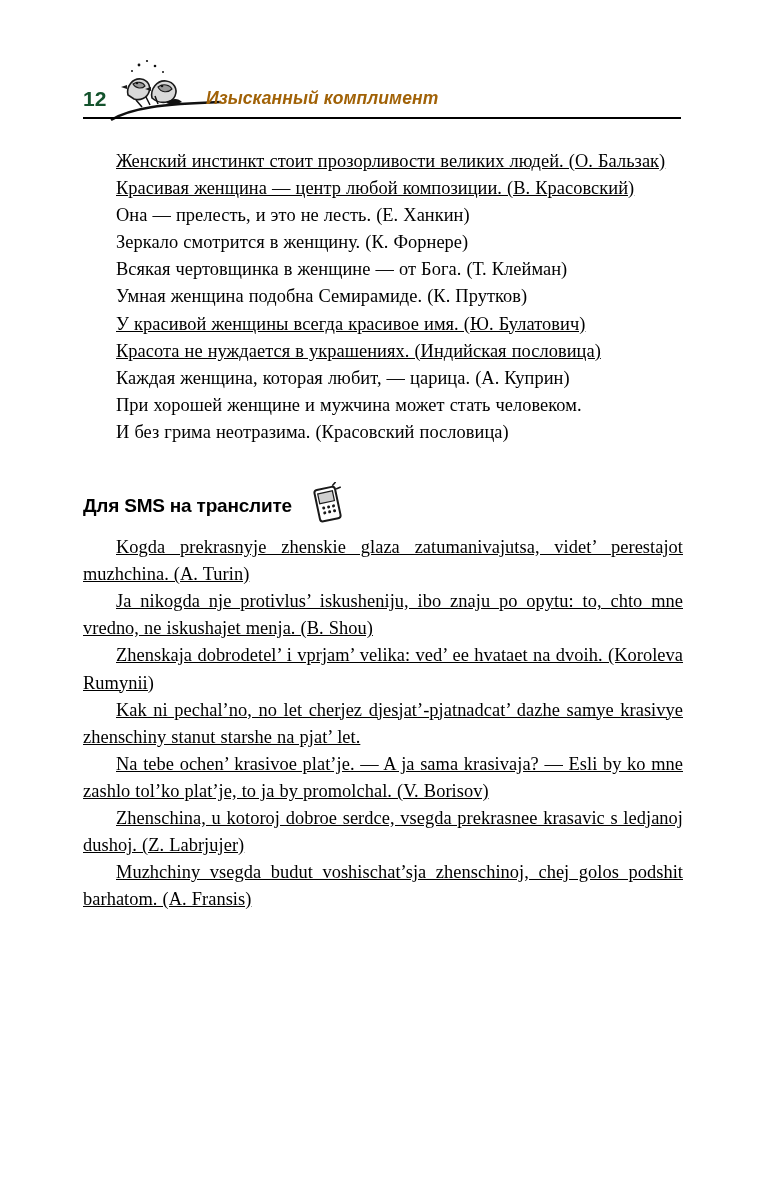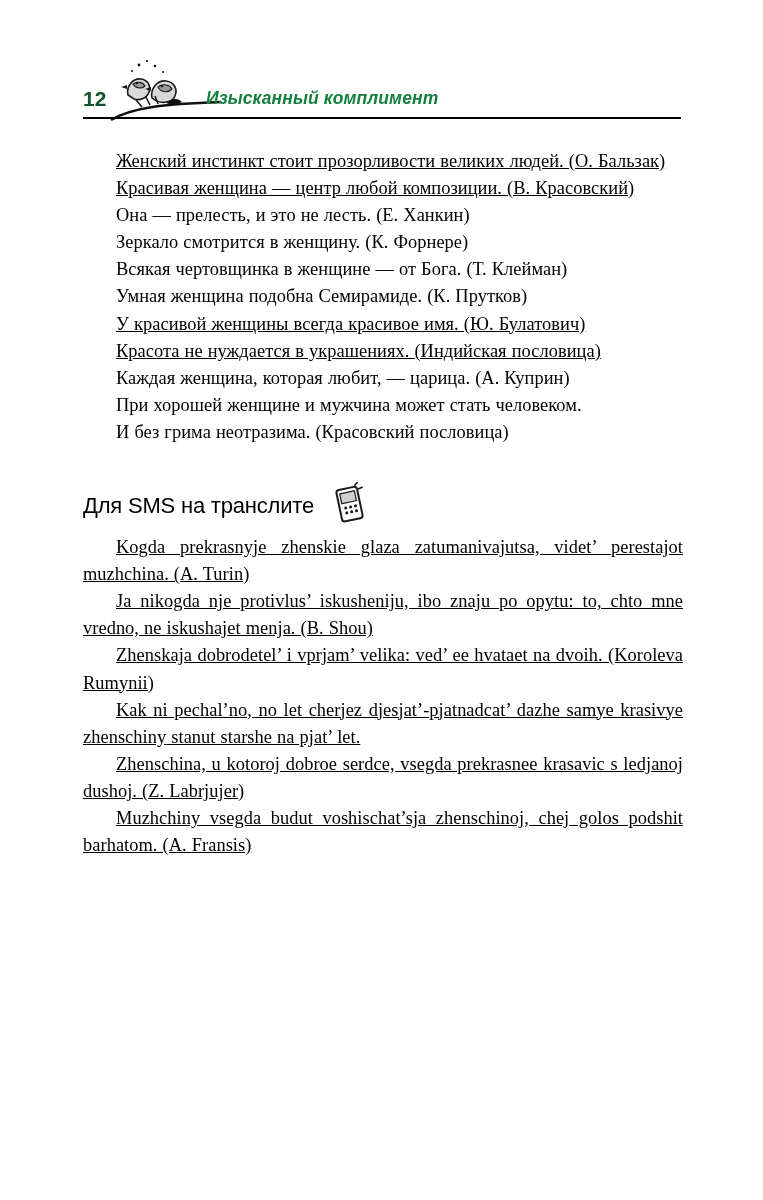--- a/index.html
+++ b/index.html
@@ -42,21 +42,21 @@
   .running-title {
     position: absolute;
     left: 123px;
     top: 28px;
     font-family: "Liberation Sans", sans-serif;
     font-weight: bold;
     font-style: italic;
     font-size: 17.5px;
     line-height: 1;
     letter-spacing: 0.1px;
-    color: #15803d;
+    color: #a16207;
   }
   .header-rule {
     position: absolute;
     left: 0px;
     top: 55px;
     width: 598px;
     height: 2px;
     background: #000000;
   }
   .bird-ornament {
@@ -89,22 +89,22 @@
   }
   
   .section-heading {
     position: relative;
     margin-top: 36px;
     margin-bottom: 6px;
     height: 46px;
   }
   .section-heading .h-text {
     font-family: "Liberation Sans", sans-serif;
-    font-weight: normal;
-    font-size: 22px;
+    font-weight: bold;
+    font-size: 19px;
     line-height: 34px;
     letter-spacing: -0.2px;
     color: #000000;
     display: inline-block;
     vertical-align: middle;
   }
   .phone-icon {
     display: inline-block;
     vertical-align: middle;
     margin-left: 10px;
@@ -183,17 +183,18 @@
             <path d="M30 5 L34 2 M33 9 L38 8" stroke="#1a1a1a" stroke-width="1.6" fill="none"></path>
           </g>
         </svg>
       </span>
     </div>
 
     <p class="para justify latin">Kogda prekrasnyje zhenskie glaza zatumanivajutsa, videt’ perestajot muzhchina. (A. Turin)</p>
     <p class="para justify latin">Ja nikogda nje protivlus’ iskusheniju, ibo znaju po opytu: to, chto mne vredno, ne iskushajet menja. (B. Shou)</p>
     <p class="para justify latin">Zhenskaja dobrodetel’ i vprjam’ velika: ved’ ee hvataet na dvoih. (Koroleva Rumynii)</p>
     <p class="para justify latin">Kak ni pechal’no, no let cherjez djesjat’-pjatnadcat’ dazhe samye krasivye zhenschiny stanut starshe na pjat’ let.</p>
+    <p class="para justify latin">Na tebe ochen’ krasivoe plat’je. — A ja sama krasivaja? — Esli by ko mne zashlo tol’ko plat’je, to ja by promolchal. (V. Borisov)</p>
     <p class="para justify latin">Zhenschina, u kotoroj dobroe serdce, vsegda prekrasnee krasavic s ledjanoj dushoj. (Z. Labrjujer)</p>
     <p class="para justify latin">Muzhchiny vsegda budut voshischat’sja zhenschinoj, chej golos podshit barhatom. (A. Fransis)</p>
 
   </div>
 </div>
 
 </body></html>

